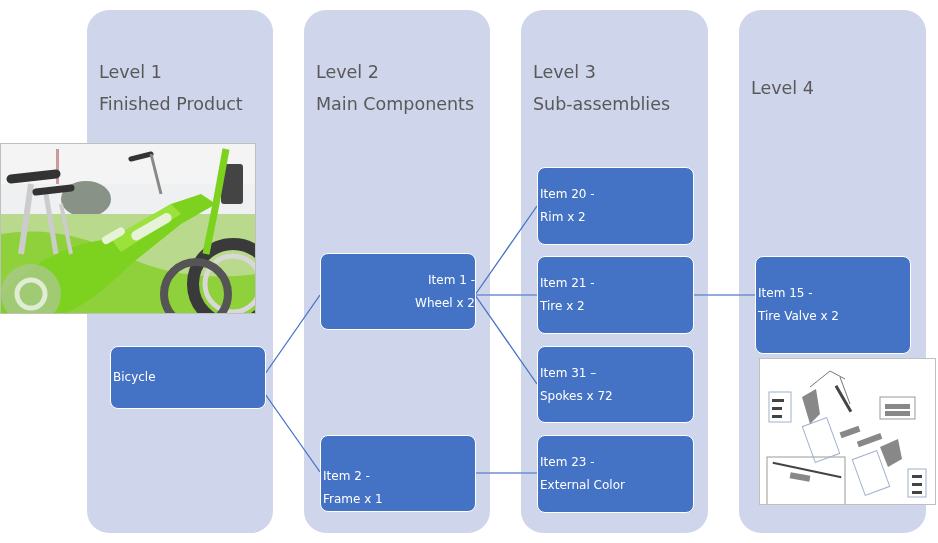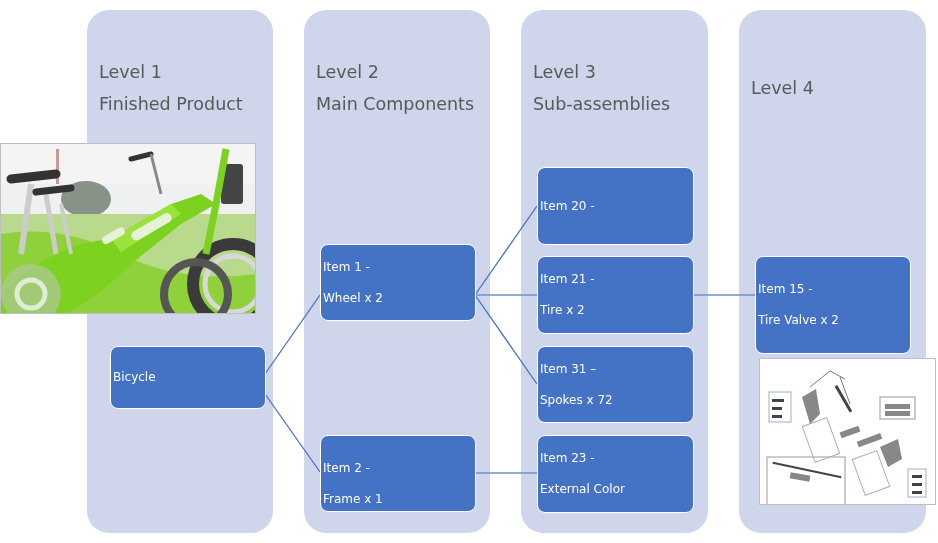--- a/index.html
+++ b/index.html
@@ -1,19 +1,19 @@
 <!DOCTYPE html>
 <html><head>
 <meta charset="utf-8">
 <style>
   html, body { margin:0; padding:0; background:#ffffff; }
   body { width:938px; height:543px; position:relative; overflow:hidden; font-family:"DejaVu Sans", sans-serif; }
   .lane { position:absolute; top:10px; height:523px; background:#cfd5ea; border-radius:22px; }
   .lane-title { position:absolute; left:12px; color:#595959; font-size:17.5px; line-height:32px; white-space:nowrap; }
-  .node { position:absolute; background:#4472c4; border:1px solid #ffffff; border-radius:8px; color:#ffffff; font-size:12px; box-sizing:border-box; display:flex; flex-direction:column; justify-content:center; padding-left:2px;gap:8px; }
+  .node { position:absolute; background:#4472c4; border:1px solid #ffffff; border-radius:8px; color:#ffffff; font-size:12px; box-sizing:border-box; display:flex; flex-direction:column; justify-content:center; padding-left:2px; }
   .node span { display:block; line-height:23px; white-space:nowrap; }
   svg.links { position:absolute; left:0; top:0; width:938px; height:543px; pointer-events:none; }
   .photo { position:absolute; overflow:hidden; border:1px solid #bfbfbf; box-sizing:border-box; }
 </style>
 </head>
 <body>
 
 <div class="lane" style="left:87px;width:186px;">
   <div class="lane-title" style="top:46px;">Level 1</div>
   <div class="lane-title" style="top:78px;">Finished Product</div>
@@ -100,31 +100,32 @@
       <rect x="152" y="124" width="10" height="3"></rect>
       <rect x="152" y="132" width="10" height="3"></rect>
     </g>
   </svg>
 </div>
 
 <div class="node" style="left:110px;top:346px;width:156px;height:63px;">
   <span>Bicycle</span>
 </div>
 
-<div class="node" style="left:320px;top:244px;width:156px;height:77px;">
+<div class="node" style="left:320px;top:253px;width:156px;height:77px;align-items:flex-end;">
   <span>Item 1 -</span>
   <span>Wheel x 2</span>
 </div>
 <div class="node" style="left:320px;top:435px;width:156px;height:77px;justify-content:flex-end;">
   <span>Item 2 -</span>
   <span>Frame x 1</span>
 </div>
 
 <div class="node" style="left:537px;top:167px;width:157px;height:78px;">
   <span>Item 20 -</span>
+  <span>Rim x 2</span>
 </div>
 <div class="node" style="left:537px;top:256px;width:157px;height:78px;">
   <span>Item 21 -</span>
   <span>Tire x 2</span>
 </div>
 <div class="node" style="left:537px;top:346px;width:157px;height:77px;">
   <span>Item 31 –</span>
   <span>Spokes x 72</span>
 </div>
 <div class="node" style="left:537px;top:435px;width:157px;height:78px;">

